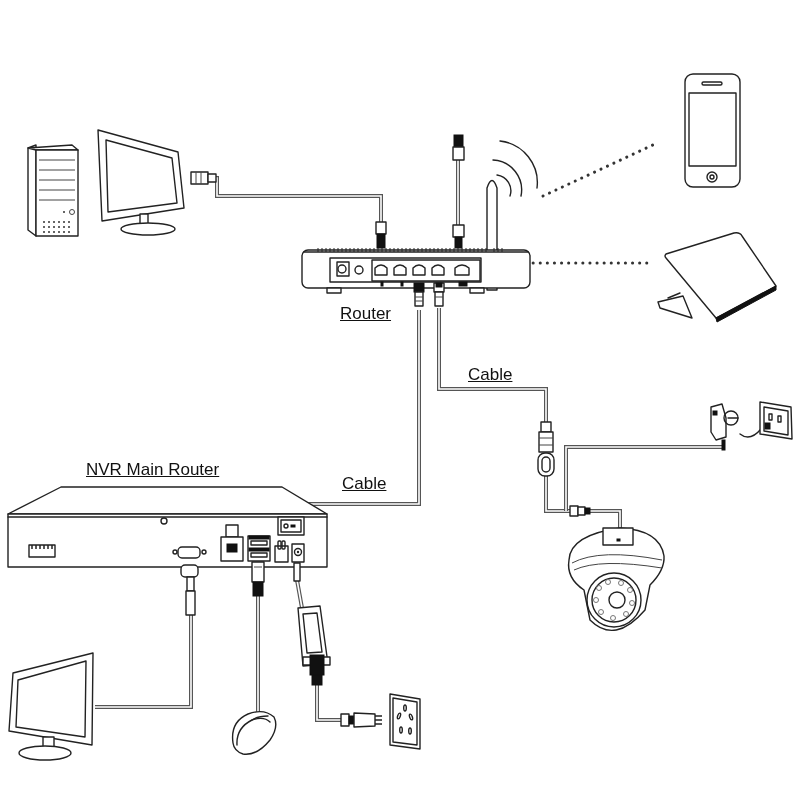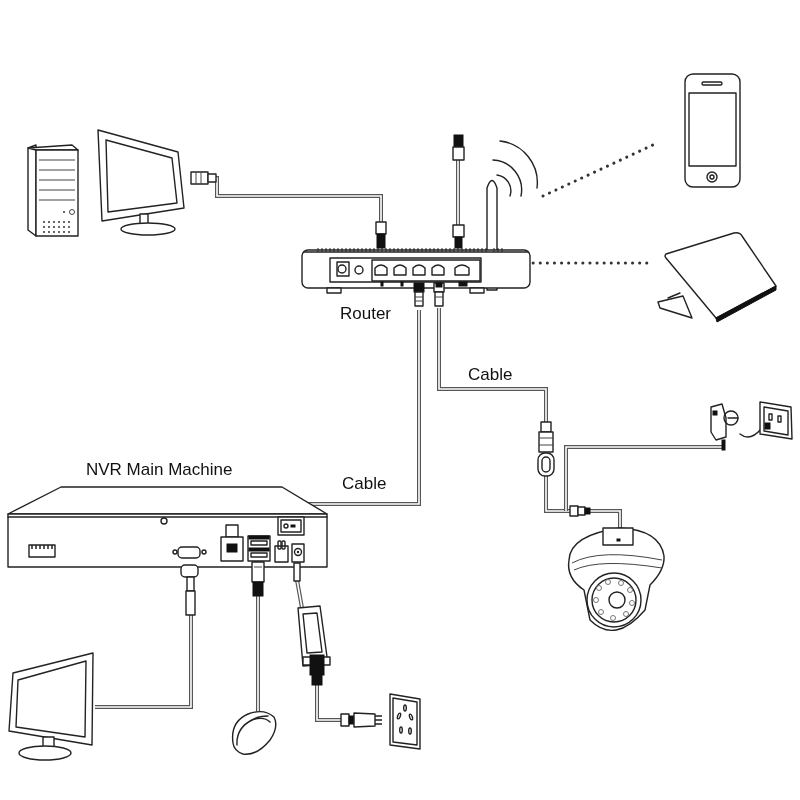--- a/index.html
+++ b/index.html
@@ -1,18 +1,18 @@
 <!DOCTYPE html>
 <html><head>
 <meta charset="utf-8">
 <style>
   html, body { margin:0; padding:0; background:#ffffff; }
   body { width:800px; height:800px; position:relative; overflow:hidden; font-family:"Liberation Sans", sans-serif; }
   svg#diagram { position:absolute; left:0; top:0; width:800px; height:800px; }
-  .lbl { position:absolute; font-family:"Liberation Sans", sans-serif; font-size:17px; color:#111; white-space:nowrap; }
+  .lbl { position:absolute; font-family:"Liberation Sans", sans-serif; font-size:17px; color:#111; white-space:nowrap;text-decoration:underline; }
   .s { fill:none; stroke:#222; stroke-width:1.4; stroke-linejoin:round; stroke-linecap:round; }
   .sw { fill:#fff; stroke:#222; stroke-width:1.4; stroke-linejoin:round; }
   .thin { fill:none; stroke:#444; stroke-width:1; }
   .blk { fill:#111; stroke:#111; stroke-width:1; }
   .cable { fill:none; stroke:#555; stroke-width:4; stroke-linejoin:miter; }
   .cable-in { fill:none; stroke:#fff; stroke-width:1.6; stroke-linejoin:miter; }
   .dot { fill:none; stroke:#333; stroke-width:3; stroke-dasharray:0.1 7; stroke-linecap:round; }
 </style>
 </head>
 <body>
@@ -340,14 +340,14 @@
         <circle cx="626" cy="614" r="2.5"></circle>
         <circle cx="613" cy="618" r="2.5"></circle>
         <circle cx="601" cy="612" r="2.5"></circle>
         <circle cx="596" cy="600" r="2.5"></circle>
     </g>
   </g>
 </svg>
 
 <div class="lbl" style="left:340px; top:304px;">Router</div>
 <div class="lbl" style="left:468px; top:365px;">Cable</div>
-<div class="lbl" style="left:86px; top:460px;">NVR Main Machine</div>
+<div class="lbl" style="left:86px; top:460px;">NVR Main Router</div>
 <div class="lbl" style="left:342px; top:474px;">Cable</div>
 
 </body></html>

